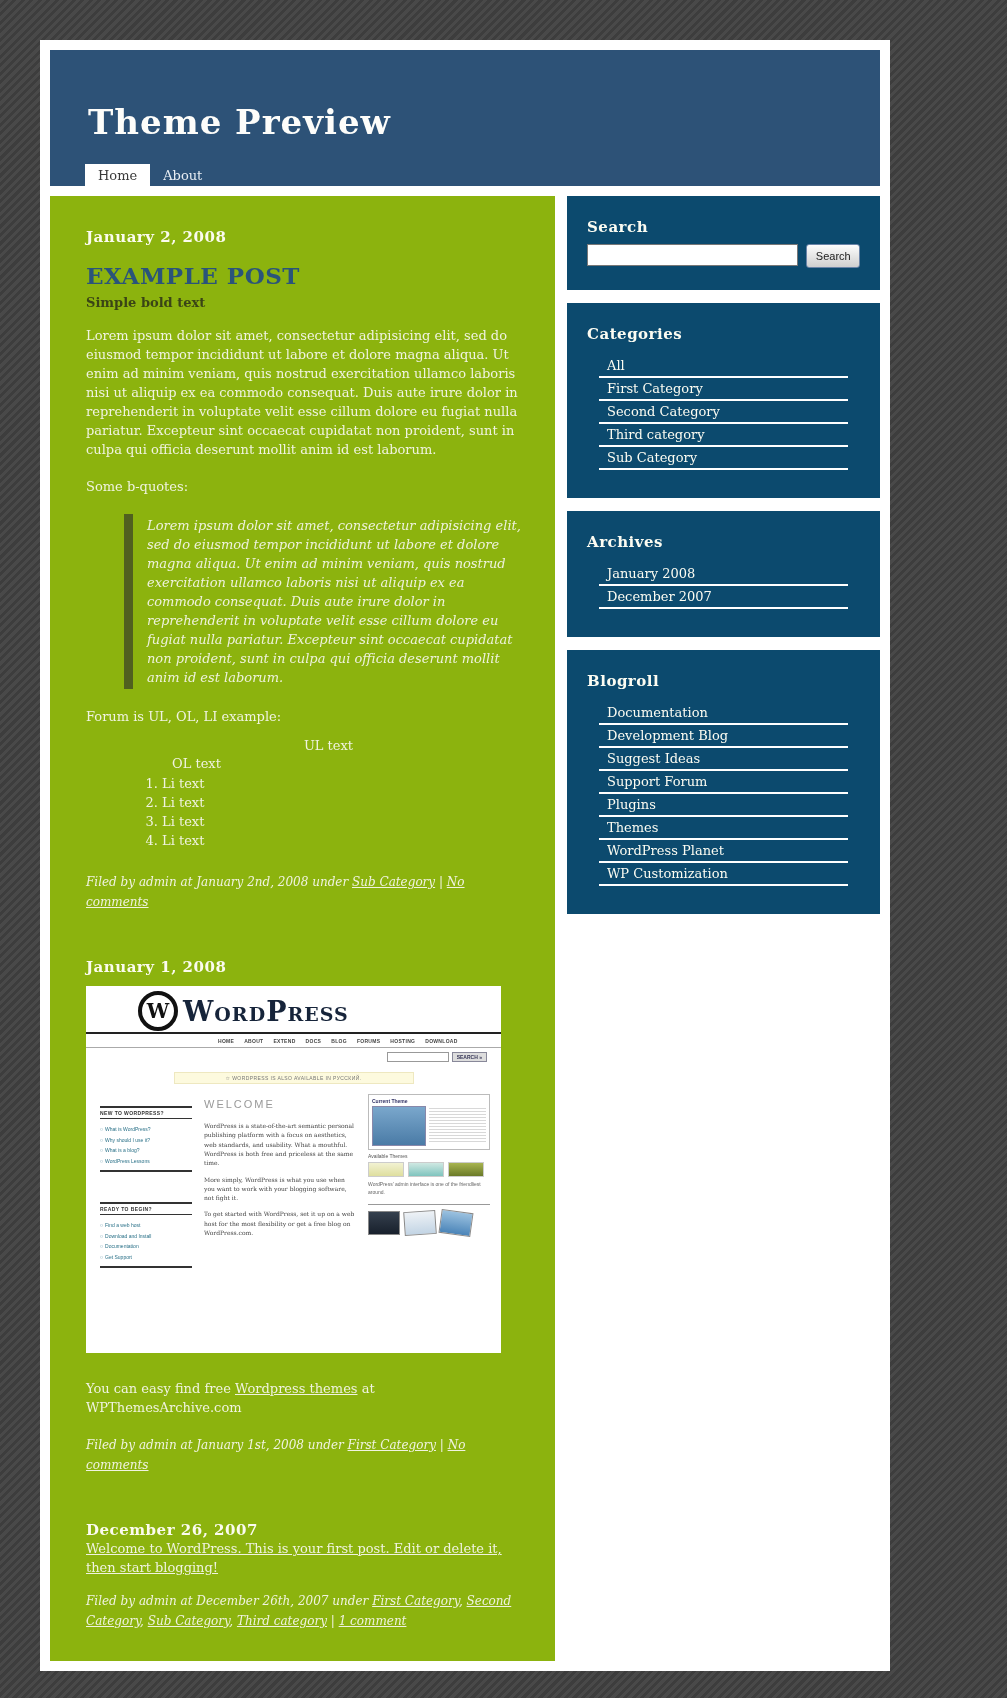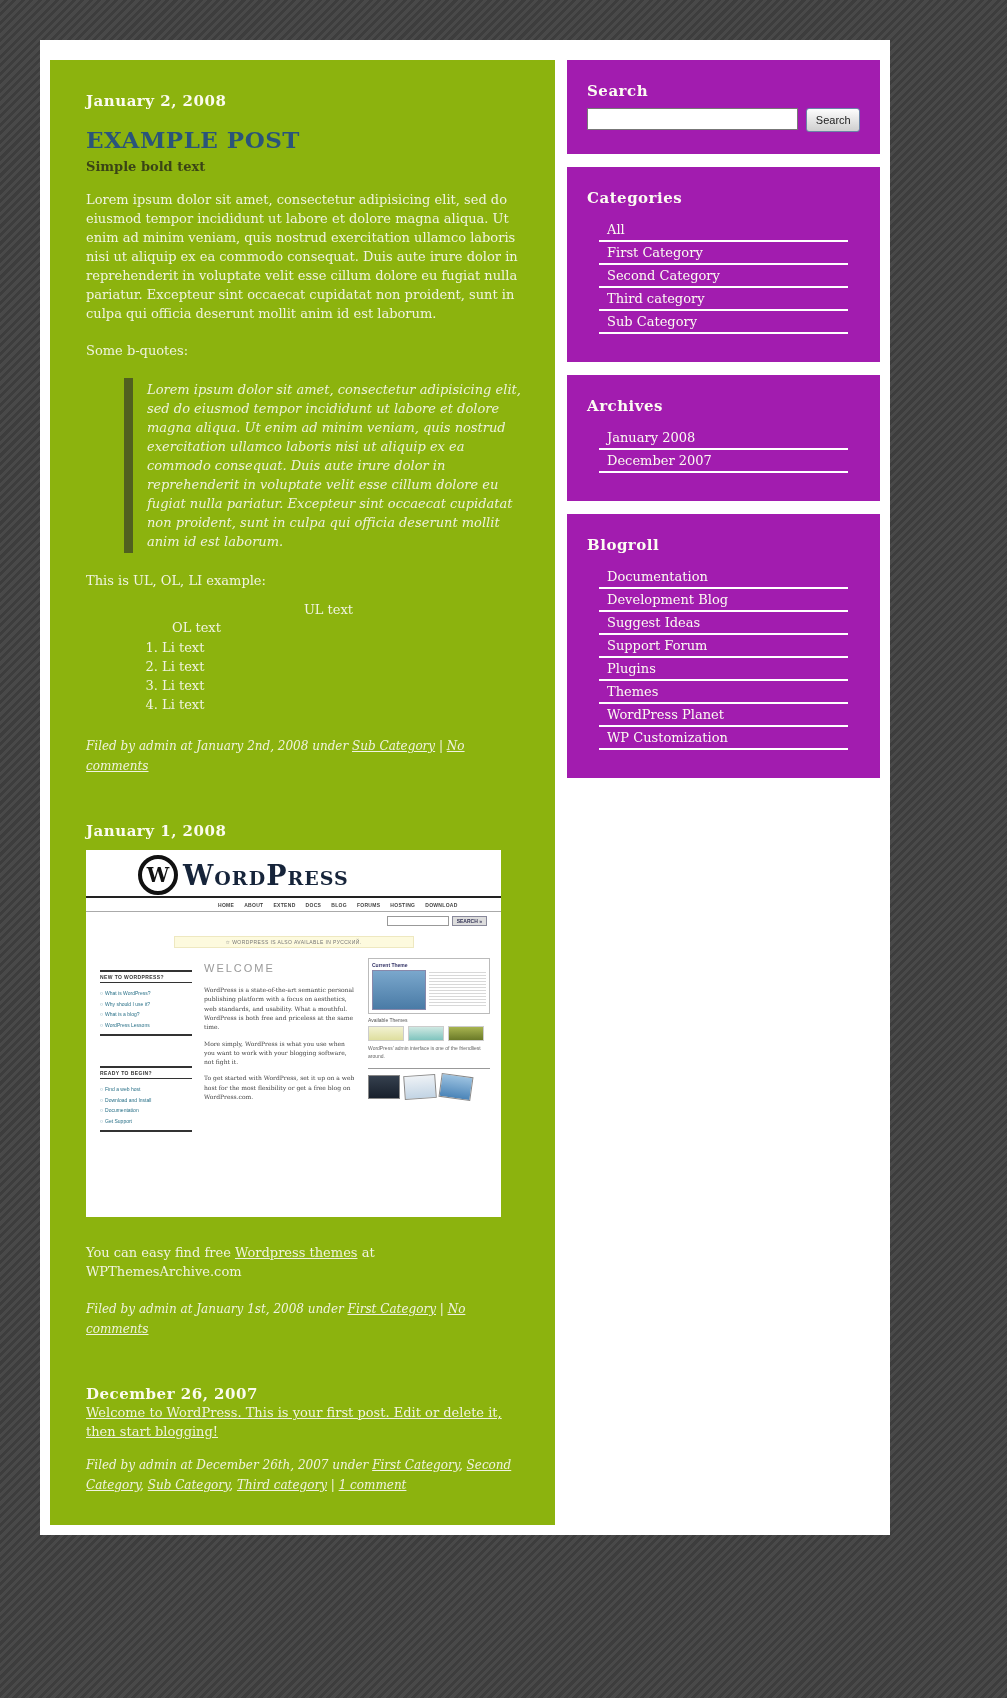--- a/index.html
+++ b/index.html
@@ -71,47 +71,54 @@
   .wp-th1{width:34px;height:13px;background:linear-gradient(#f2f2d2,#dede9e);border:1px solid #ccc;}
   .wp-th2{width:34px;height:13px;background:linear-gradient(#cfe8e2,#7fc4be);border:1px solid #ccc;}
   .wp-th3{width:34px;height:13px;background:linear-gradient(#a8b450,#6a7a28);border:1px solid #ccc;}
   .wp-caption{margin:4px 0;color:#666;line-height:1.5;}
   .wp-hr{border:0;border-top:1px solid #999;margin:8px 0 6px;}
   .wp-card1{width:30px;height:22px;background:linear-gradient(#35404e,#18202c);border:1px solid #888;}
   .wp-card2{width:30px;height:22px;background:linear-gradient(#eef2f6,#c2d4e4);border:1px solid #888;transform:rotate(-4deg);}
   .wp-card3{width:30px;height:22px;background:linear-gradient(#9cc2e0,#4a84b8);border:1px solid #888;transform:rotate(8deg);}
 
   
-  .sbox{background:#a21caf;color:#fcfcf2;padding:22px 20px 16px;box-sizing:border-box;margin-bottom:13px;}
+  .sbox{background:#0c4a6e;color:#fcfcf2;padding:22px 20px 16px;box-sizing:border-box;margin-bottom:13px;}
   .sbox-title{font-size:15px;font-weight:bold;letter-spacing:.5px;margin:0 0 8px;}
   .slist{list-style:none;margin:12px;padding:0;}
   .slist li{font-size:13px;padding:3px 0 3px 8px;border-bottom:2px solid #ffffff;cursor:pointer;}
   .search-row{display:flex;gap:8px;margin-top:8px;}
   .search-input{width:206px;height:20px;border:1px solid #777;background:#ffffff;font-size:12px;padding:0 3px;}
   .search-btn{width:54px;height:24px;font-family:"Liberation Sans",sans-serif;font-size:11px;color:#222;
     background:linear-gradient(#fdfdfd,#cfcfcf);border:1px solid #6a84a8;border-radius:3px;cursor:pointer;}
 </style>
 </head>
 <body>
 
 <div class="page">
 
+  <div class="header">
+    <h1 class="site-title">Theme Preview</h1>
+    <div class="tabs">
+      <a class="tab active">Home</a>
+      <a class="tab">About</a>
+    </div>
+  </div>
 
   <div class="content-row">
 
     <div class="main">
 
       <div class="post">
         <div class="post-date">January 2, 2008</div>
         <a class="post-title">EXAMPLE POST</a>
         <div class="post-subtitle">Simple bold text</div>
         <p class="pbody">Lorem ipsum dolor sit amet, consectetur adipisicing elit, sed do eiusmod tempor incididunt ut labore et dolore magna aliqua. Ut enim ad minim veniam, quis nostrud exercitation ullamco laboris nisi ut aliquip ex ea commodo consequat. Duis aute irure dolor in reprehenderit in voluptate velit esse cillum dolore eu fugiat nulla pariatur. Excepteur sint occaecat cupidatat non proident, sunt in culpa qui officia deserunt mollit anim id est laborum.</p>
         <p class="pbody">Some b-quotes:</p>
         <blockquote class="bq">Lorem ipsum dolor sit amet, consectetur adipisicing elit, sed do eiusmod tempor incididunt ut labore et dolore magna aliqua. Ut enim ad minim veniam, quis nostrud exercitation ullamco laboris nisi ut aliquip ex ea commodo consequat. Duis aute irure dolor in reprehenderit in voluptate velit esse cillum dolore eu fugiat nulla pariatur. Excepteur sint occaecat cupidatat non proident, sunt in culpa qui officia deserunt mollit anim id est laborum.</blockquote>
-        <p class="pbody" style="margin-bottom:12px;">This is UL, OL, LI example:</p>
+        <p class="pbody" style="margin-bottom:12px;">Forum is UL, OL, LI example:</p>
         <div class="ul-line">UL text</div>
         <div class="ol-line">OL text</div>
         <ol class="num">
           <li><span>Li text</span></li>
           <li><span>Li text</span></li>
           <li><span>Li text</span></li>
           <li><span>Li text</span></li>
         </ol>
         <p class="filed"><span>Filed by admin at January 2nd, 2008 under </span><a class="flink">Sub Category</a><span> | </span><a class="flink">No comments</a></p>
       </div>

